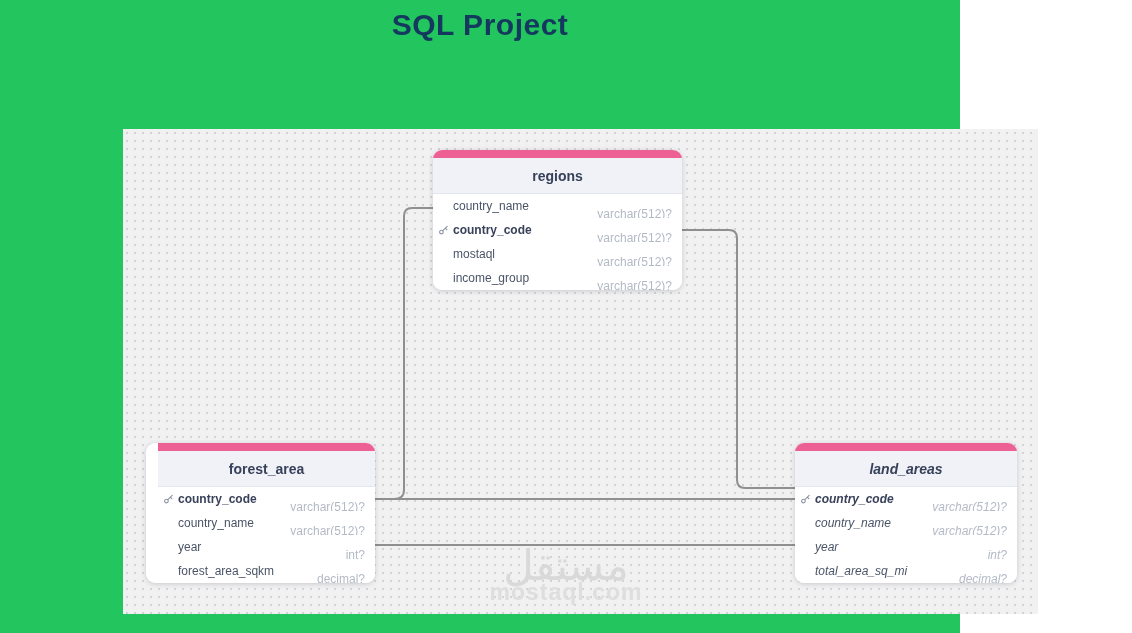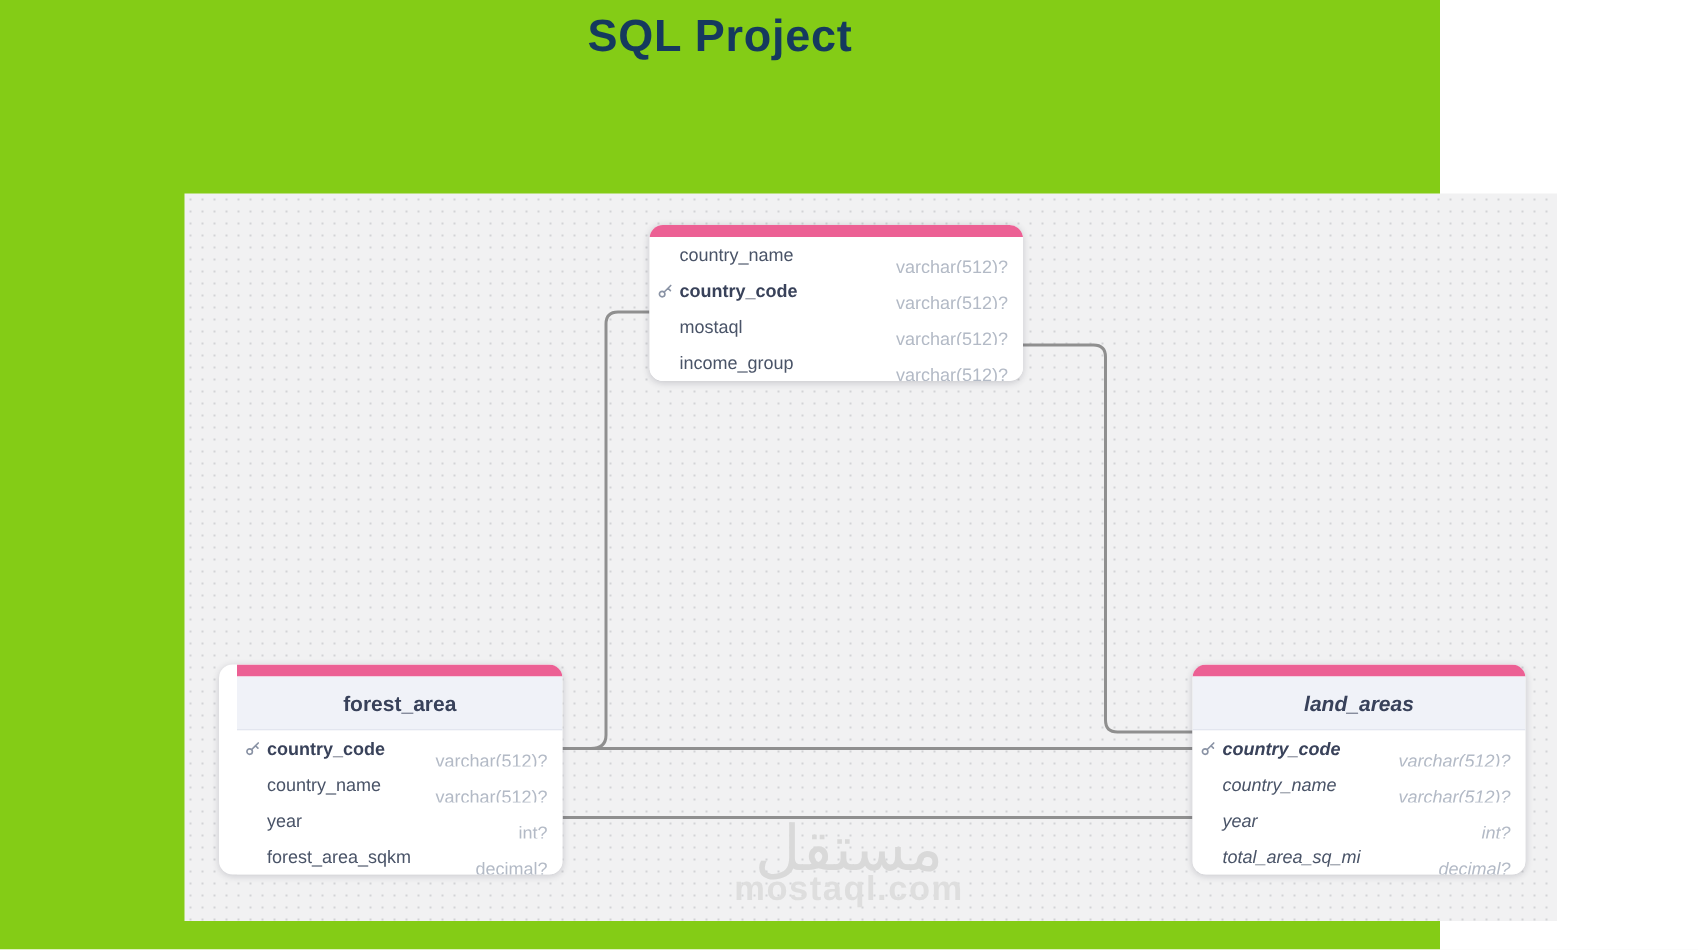--- a/index.html
+++ b/index.html
@@ -1,17 +1,17 @@
 <!DOCTYPE html>
 <html><head>
 <meta charset="utf-8">
 <style>
   * { margin:0; padding:0; box-sizing:border-box; }
   html,body { width:1132px; height:633px; background:#ffffff; font-family:"Liberation Sans", sans-serif; overflow:hidden; }
-  .page { position:relative; width:960px; height:633px; background:#84cc16; }
+  .page { position:relative; width:960px; height:633px; background:#22c55e; }
 
   .page-title {
     position:absolute; left:0; top:8px; width:100%;
     text-align:center; font-size:30px; font-weight:bold; color:#15395e;
     letter-spacing:0.5px;
   }
 
   .canvas {
     position:absolute; left:123px; top:129px; width:915px; height:485px;
     background-color:#f1f1f2;
@@ -71,20 +71,21 @@
 
     <svg class="wires" viewBox="0 0 915 485">
       <path d="M 310 79 H 289 Q 281 79 281 87 V 361 Q 281 370 271 370 H 252"></path>
       <path d="M 559 101 H 606 Q 614 101 614 109 V 351 Q 614 359 622 359 H 672"></path>
       <path d="M 252 370 H 672"></path>
       <path d="M 252 416 H 672"></path>
     </svg>
 
     <div class="db-table" id="tbl-regions">
       <div class="accent-bar"></div>
+      <div class="tbl-title">regions</div>
       <div class="field-row">
         <span class="field-name">country_name</span>
         <span class="field-type">varchar(512)?</span>
       </div>
       <div class="field-row pk">
         <span class="key-icon">
           <svg width="11" height="11" viewBox="0 0 24 24" fill="none" stroke="#8a93a5" stroke-width="2.4" stroke-linecap="round">
             <circle cx="7.5" cy="16.5" r="4"></circle>
             <path d="M10.5 13.5 L20 4 M16 8 L19.5 11.5"></path>
           </svg>

